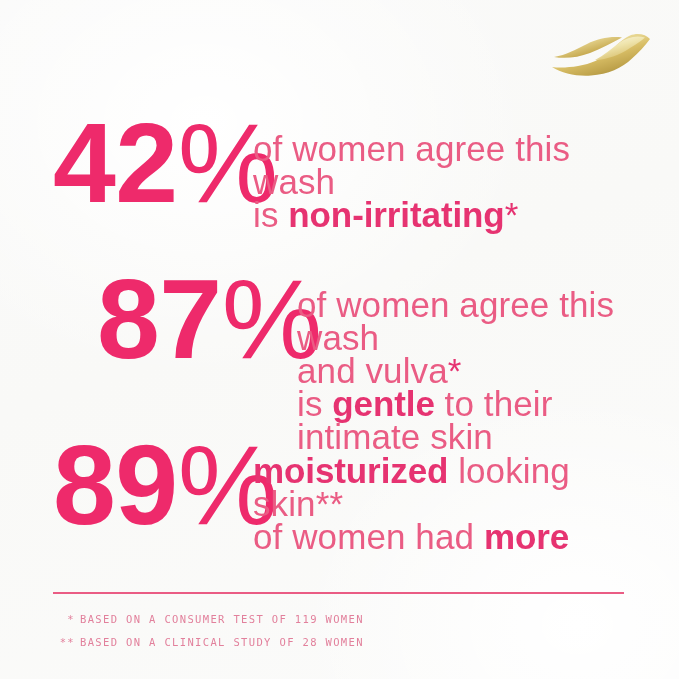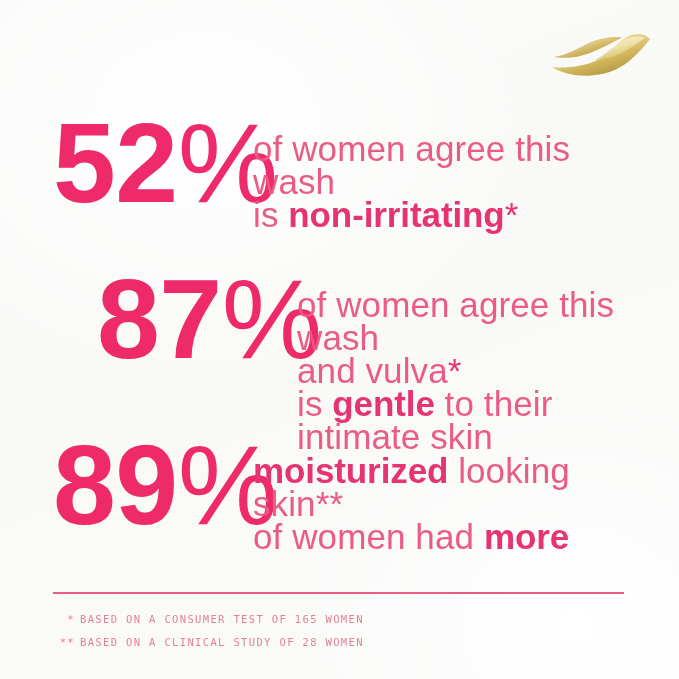--- a/index.html
+++ b/index.html
@@ -160,21 +160,21 @@
                C36 70 62 67 86 58 C110 49 132 36 150 27 Z" fill="url(#goldTail)"></path>
 
       <path d="M196 27 C180 22 160 26 144 38 C128 50 114 63 96 72
                C120 71 146 62 166 48 C180 39 190 33 196 27 Z" fill="url(#goldWing)" opacity="0.95"></path>
     </svg>
   </div>
 
   <div class="stats">
 
     <div class="stat-row row-0">
-      <div class="stat-figure"><span>52</span><span class="pct">%</span></div>
+      <div class="stat-figure"><span>42</span><span class="pct">%</span></div>
       <div class="stat-text">
         <div><span>of women agree this wash</span></div>
         <div><span>is </span><b>non-irritating</b><span class="ast">*</span></div>
       </div>
     </div>
 
     <div class="stat-row row-1">
       <div class="stat-figure"><span>87</span><span class="pct">%</span></div>
       <div class="stat-text">
         <div><span>of women agree this wash</span></div>
@@ -189,17 +189,17 @@
         <div><b>moisturized</b><span> looking skin</span><span class="ast">**</span></div>
         <div><span>of women had </span><b>more</b></div>
       </div>
     </div>
 
   </div>
 
   <div class="divider"></div>
 
   <div class="footnotes">
-    <div class="footnote"><span class="mark">*</span><span>BASED ON A CONSUMER TEST OF 165 WOMEN</span></div>
+    <div class="footnote"><span class="mark">*</span><span>BASED ON A CONSUMER TEST OF 119 WOMEN</span></div>
     <div class="footnote"><span class="mark">**</span><span>BASED ON A CLINICAL STUDY OF 28 WOMEN</span></div>
   </div>
 
 </div>
 
 </body></html>

